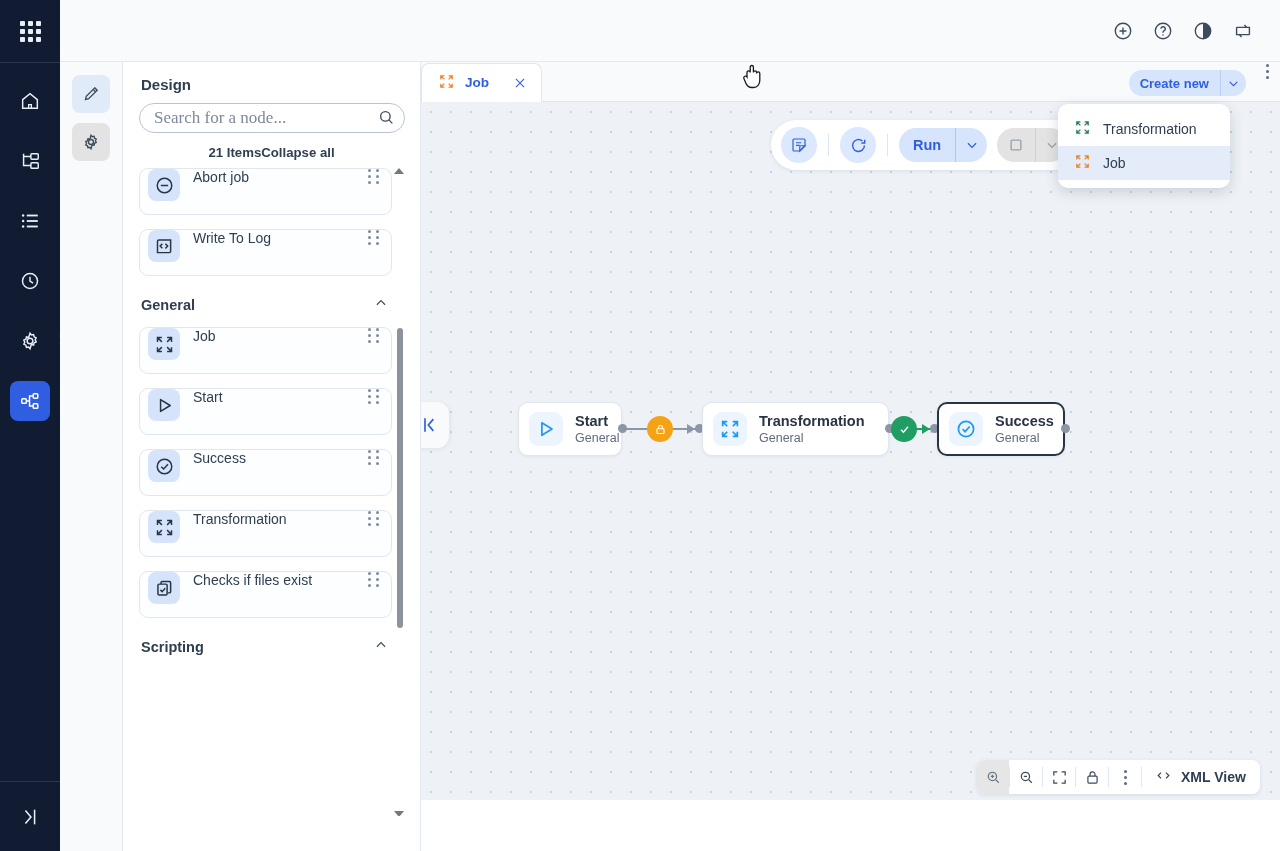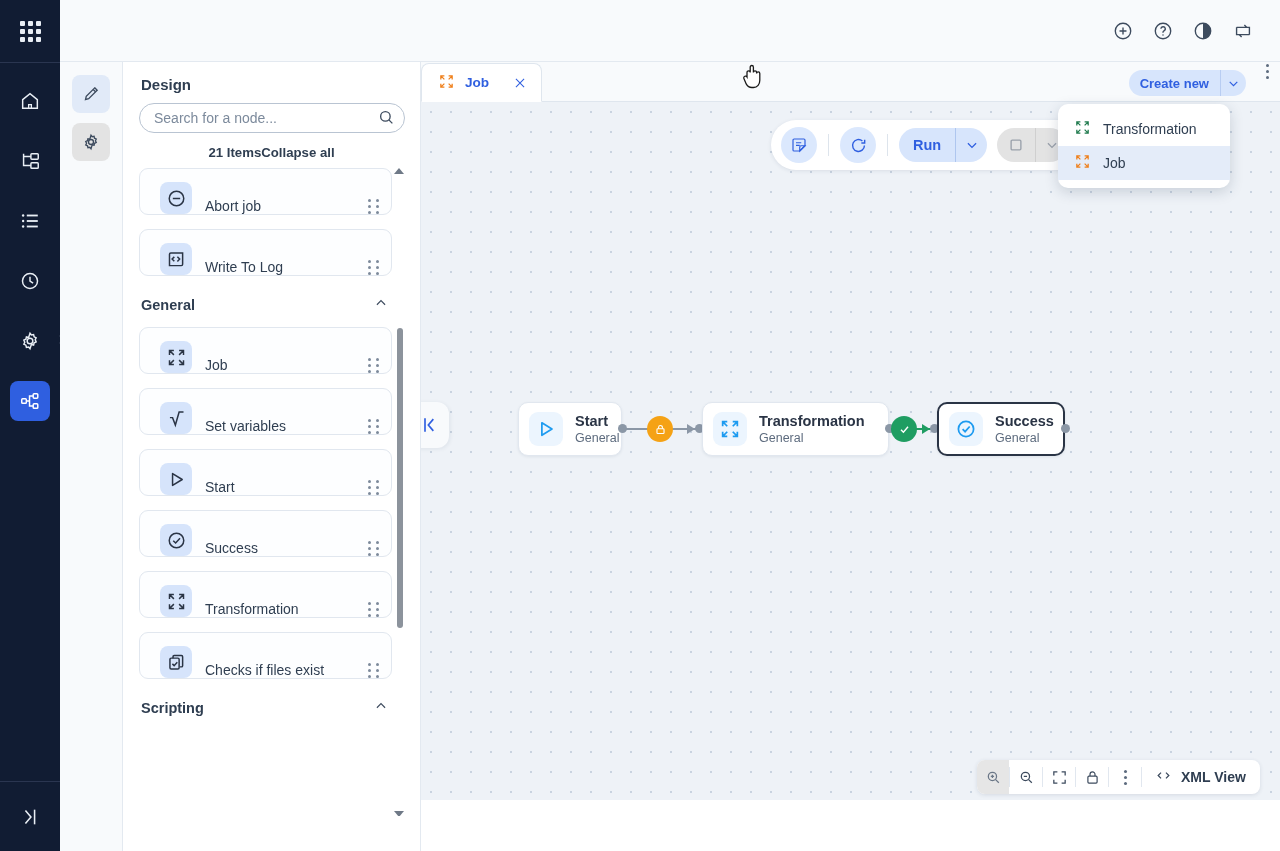--- a/index.html
+++ b/index.html
@@ -58,32 +58,32 @@
   
   .palette {
     position: absolute; left: 123px; top: 62px; width: 298px; height: 789px;
     background: #ffffff; border-right: 1px solid #e3e9f0; padding: 0 16px;
     overflow: hidden;
   }
   .palette-title { font-size: 15px; font-weight: bold; color: #2f3e51; padding: 14px 2px 10px 2px; }
   .search-wrap { position: relative; }
   .search-input {
     width: 266px; height: 30px; border: 1px solid #b9c4d2; border-radius: 16px;
-    padding: 0 34px 0 14px; font-size: 14px; color: #5d6b7e;
-    font-family: Liberation Sans, sans-serif; outline: none; background: #fff;
+    padding: 0 34px 0 14px; font-size: 17px; color: #5d6b7e;
+    font-family: Liberation Serif, serif; outline: none; background: #fff;
   }
   .search-input::placeholder { color: #7c8a9c; }
   .search-icon-btn { position: absolute; right: 8px; top: 5px; cursor: pointer; }
   .count-row { display: flex; justify-content: center; align-items: center;
     padding: 12px 2px 8px 2px; font-size: 13.2px; font-weight: bold; color: #2f3e51; }
   .collapse-all { cursor: pointer; }
   .list-scroll { position: relative; height: 648px; overflow: hidden; padding-right: 12px; }
   .node-card {
     height: 47px; border: 1px solid #e1e7ef; border-radius: 9px; background: #fdfeff;
-    display: flex; align-items: flex-end; padding: 0 12px 0 20px; margin-bottom: 14px; cursor: grab;
+    display: flex; align-items: flex-start; padding: 0 12px 0 8px; margin-bottom: 14px; cursor: grab;
   }
   .node-ico { width: 32px; height: 32px; border-radius: 8px; background: #d6e4fb;
     display: flex; align-items: center; justify-content: center; flex: none; }
   .node-label { flex: 1; margin-left: 13px; font-size: 14px; color: #2f3e51; }
   .drag-dots { display: grid; grid-template-columns: repeat(2, 3px); grid-gap: 3px 5px; }
   .drag-dots i { width: 3px; height: 3px; border-radius: 50%; background: #7d8a9b; display: block; }
   .group-head { display: flex; justify-content: space-between; align-items: center;
     padding: 6px 4px 14px 2px; font-size: 14.5px; font-weight: bold; color: #2f3e51; cursor: pointer; }
   .scrollbar-track { position: absolute; right: 0; top: 0; width: 7px; height: 648px; }
   .sb-arrow { position: absolute; right: 0; width: 0; height: 0; }
@@ -402,36 +402,20 @@
               <i></i>
               <i></i>
               <i></i>
               <i></i>
               <i></i>
             </span>
           </div>
           <div class="node-card">
             <span class="node-ico">
               <svg width="21" height="21" viewBox="0 0 24 24" fill="none" stroke="#2a3445" stroke-width="1.7">
-                <path d="M4.5 11h3l3.2 8.5L15 4.5h5"></path>
-              </svg>
-            </span>
-            <span class="node-label">Set variables</span>
-            <span class="drag-dots">
-              <i></i>
-              <i></i>
-              <i></i>
-              <i></i>
-              <i></i>
-              <i></i>
-            </span>
-          </div>
-          <div class="node-card">
-            <span class="node-ico">
-              <svg width="21" height="21" viewBox="0 0 24 24" fill="none" stroke="#2a3445" stroke-width="1.7">
                 <path d="M7.5 5.2l11 6.8-11 6.8z" stroke-linejoin="round"></path>
               </svg>
             </span>
             <span class="node-label">Start</span>
             <span class="drag-dots">
               <i></i>
               <i></i>
               <i></i>
               <i></i>
               <i></i>

